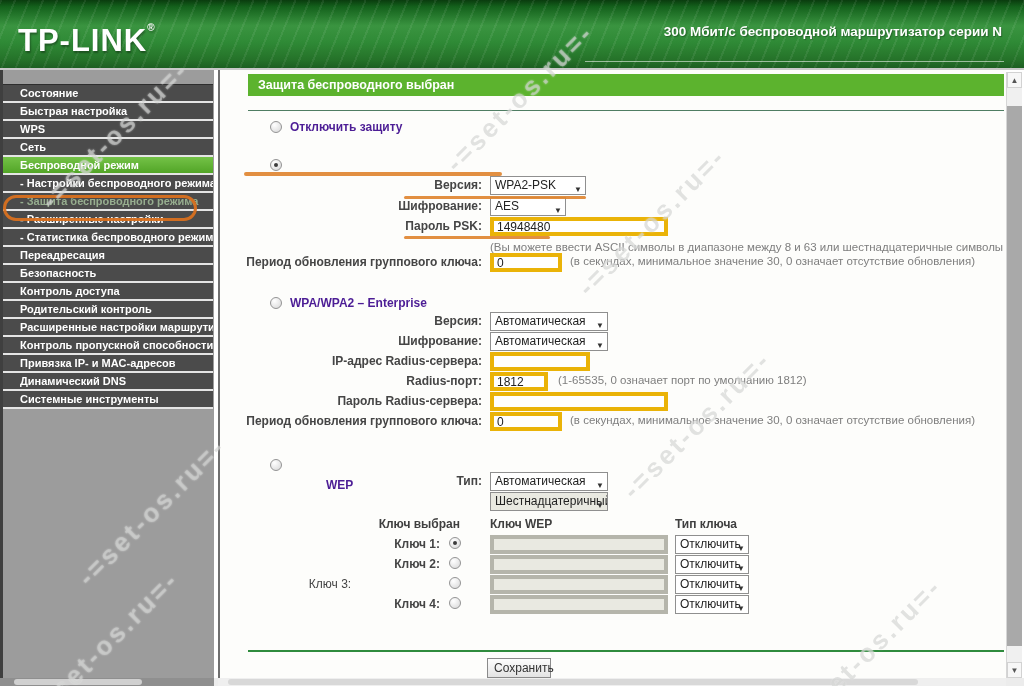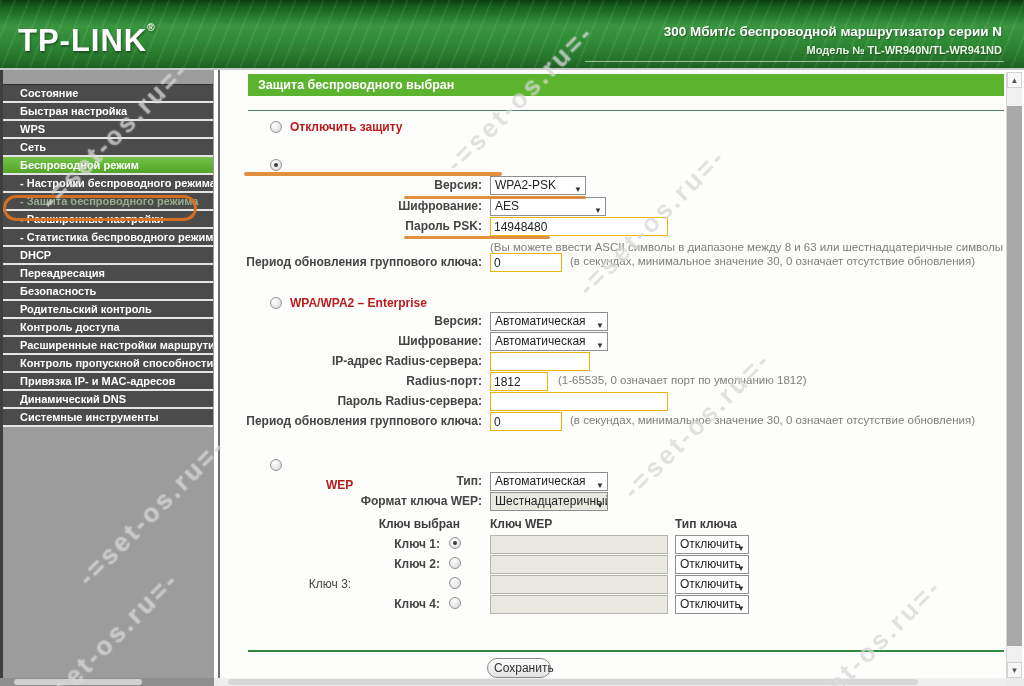--- a/index.html
+++ b/index.html
@@ -36,36 +36,36 @@
     border-left:2px solid #6f6f6f;overflow:hidden;}
   .title-bar{position:absolute;left:28px;top:4px;width:756px;height:22px;background:#5cb32e;
     color:#fff;font-size:12.5px;font-weight:bold;line-height:22px;padding-left:10px;}
   .hr1{position:absolute;left:28px;top:40px;width:756px;height:1px;background:#4f7d63;}
   .hr2{position:absolute;left:28px;top:580px;width:756px;height:2px;background:#2f8b3d;}
 
   .radio{position:absolute;width:12px;height:12px;border-radius:50%;
     background:radial-gradient(circle at 35% 30%,#ffffff,#d6d6d6);border:1px solid #949494;cursor:pointer;}
   .radio.checked::after{content:"";position:absolute;left:3px;top:3px;width:4px;height:4px;
     border-radius:50%;background:#3c3c3c;}
-  .opt-label{position:absolute;font-size:12px;font-weight:bold;color:#b91c1c;cursor:default;}
+  .opt-label{position:absolute;font-size:12px;font-weight:bold;color:#4c1d95;cursor:default;}
 
   .flabel{position:absolute;left:0;width:262px;text-align:right;font-size:12px;font-weight:bold;color:#454545;}
   .fnote{position:absolute;font-size:11.5px;color:#7e7e7e;white-space:nowrap;}
-  .ti{position:absolute;height:19px;border:1px solid #eab308;background:#fff;color:#222;
+  .ti{position:absolute;height:19px;border:4px solid #eab308;background:#fff;color:#222;
     font-family:"Liberation Sans",sans-serif;font-size:12px;padding:0 3px;}
   .ti.gray{background:#e9e9e1;border-color:#b5b5ab;}
   .dd{position:absolute;height:19px;border:1px solid #8f8f8f;background:#fff;color:#222;
     font-size:12px;line-height:17px;padding:0 16px 0 4px;cursor:pointer;white-space:nowrap;overflow:hidden;}
   .dd::after{content:"▼";position:absolute;right:3px;top:4px;font-size:8px;color:#333;}
   .dd.disabled{background:#e9e9e1;}
 
   .colhdr{position:absolute;font-size:12px;font-weight:bold;color:#3f3f3f;}
 
   .save-btn{position:absolute;left:267px;top:588px;width:64px;height:20px;
-    background:linear-gradient(180deg,#fdfdfd,#e3e3e3);border:1px solid #8a8a8a;border-radius:10px;
+    background:linear-gradient(180deg,#fdfdfd,#e3e3e3);border:1px solid #8a8a8a;border-radius:0;
     font-family:"Liberation Sans",sans-serif;font-size:12px;color:#333;cursor:pointer;}
 
   
   .ann{position:absolute;pointer-events:none;}
   .ann-line{background:#e08531;height:4px;border-radius:2px;opacity:0.92;}
   .ann-ellipse{border:3px solid #d8701f;border-radius:13px;opacity:0.95;}
 
   
   .vscroll{position:absolute;right:2px;top:72px;width:16px;bottom:8px;background:#f0f0f0;border-left:1px solid #d6d6d6;}
   .vs-btn{position:absolute;left:0;width:15px;height:16px;background:#f7f7f7;border:1px solid #d2d2d2;
@@ -86,41 +86,39 @@
 </head>
 <body>
 
 <div class="screen">
 
   <div class="header">
     <div class="swirl"></div>
     <div class="logo"><span>TP-LINK</span><span class="reg">®</span></div>
     <div class="hdr-right">
       <div class="tagline">300 Мбит/с беспроводной маршрутизатор серии N</div>
-      <div class="model">Модель № TL-WR940N/TL-WR941ND</div>
     </div>
     <div class="hdr-line"></div>
   </div>
 
   <div class="sidebar">
     <div class="menu" id="menu">
         <div class="menu-item">Состояние</div>
         <div class="menu-item">Быстрая настройка</div>
         <div class="menu-item">WPS</div>
         <div class="menu-item">Сеть</div>
         <div class="menu-item active">Беспроводной режим</div>
         <div class="menu-item">- Настройки беспроводного режима</div>
         <div class="menu-item current">- Защита беспроводного режима</div>
         <div class="menu-item">- Расширенные настройки</div>
         <div class="menu-item">- Статистика беспроводного режима</div>
-        <div class="menu-item">DHCP</div>
         <div class="menu-item">Переадресация</div>
         <div class="menu-item">Безопасность</div>
+        <div class="menu-item">Контроль доступа</div>
         <div class="menu-item">Родительский контроль</div>
-        <div class="menu-item">Контроль доступа</div>
         <div class="menu-item">Расширенные настройки маршрутизации</div>
         <div class="menu-item">Контроль пропускной способности</div>
         <div class="menu-item">Привязка IP- и MAC-адресов</div>
         <div class="menu-item">Динамический DNS</div>
         <div class="menu-item">Системные инструменты</div>
       </div>
   </div>
 
   <div class="content">
     <div class="title-bar">Защита беспроводного выбран</div>
@@ -128,21 +126,21 @@
 
     <span class="radio" style="left:50px;top:51px;"></span>
     <span class="opt-label" style="left:70px;top:50px;">Отключить защиту</span>
 
     <span class="radio checked" style="left:50px;top:89px;"></span>
 
     <div class="flabel" style="top:108px;">Версия:</div>
     <div class="dd" style="left:270px;top:106px;width:96px;">WPA2-PSK</div>
 
     <div class="flabel" style="top:129px;">Шифрование:</div>
-    <div class="dd" style="left:270px;top:127px;width:116px;">AES</div>
+    <div class="dd" style="left:270px;top:127px;width:76px;">AES</div>
 
     <div class="flabel" style="top:149px;">Пароль PSK:</div>
     <input class="ti" style="left: 270px; top: 147px; width: 178px;" value="14948480">
 
     <div class="fnote" style="left:270px;top:171px;right:2px;overflow:hidden;">(Вы можете ввести ASCII символы в диапазоне между 8 и 63 или шестнадцатеричные символы в диапазоне между 8 и</div>
 
     <div class="flabel" style="top:185px;">Период обновления группового ключа:</div>
     <input class="ti" style="left: 270px; top: 183px; width: 72px;" value="0">
     <div class="fnote" style="left:350px;top:185px;">(в секундах, минимальное значение 30, 0 означает отсутствие обновления)</div>
 
@@ -168,21 +166,20 @@
     <div class="flabel" style="top:344px;">Период обновления группового ключа:</div>
     <input class="ti" style="left: 270px; top: 342px; width: 72px;" value="0">
     <div class="fnote" style="left:350px;top:344px;">(в секундах, минимальное значение 30, 0 означает отсутствие обновления)</div>
 
     <span class="radio" style="left:50px;top:389px;"></span>
     <span class="opt-label" style="left:70px;top:408px;margin-left:36px;">WEP</span>
 
     <div class="flabel" style="top:404px;">Тип:</div>
     <div class="dd" style="left:270px;top:402px;width:118px;">Автоматическая</div>
 
-    <div class="flabel" style="top:424px;">Формат ключа WEP:</div>
     <div class="dd disabled" style="left:270px;top:422px;width:118px;">Шестнадцатеричный</div>
 
     <div class="colhdr" style="left:0;width:240px;text-align:right;top:447px;">Ключ выбран</div>
     <div class="colhdr" style="left:270px;top:447px;">Ключ WEP</div>
     <div class="colhdr" style="left:455px;top:447px;">Тип ключа</div>
 
     <div id="wep-keys">
         <div class="flabel" style="width: 220px; top: 467px; font-weight: bold;">Ключ 1:</div>
         <span class="radio checked" style="left: 229px; top: 467px;"></span>
         <input class="ti gray" style="left: 270px; top: 465px; width: 178px;">

